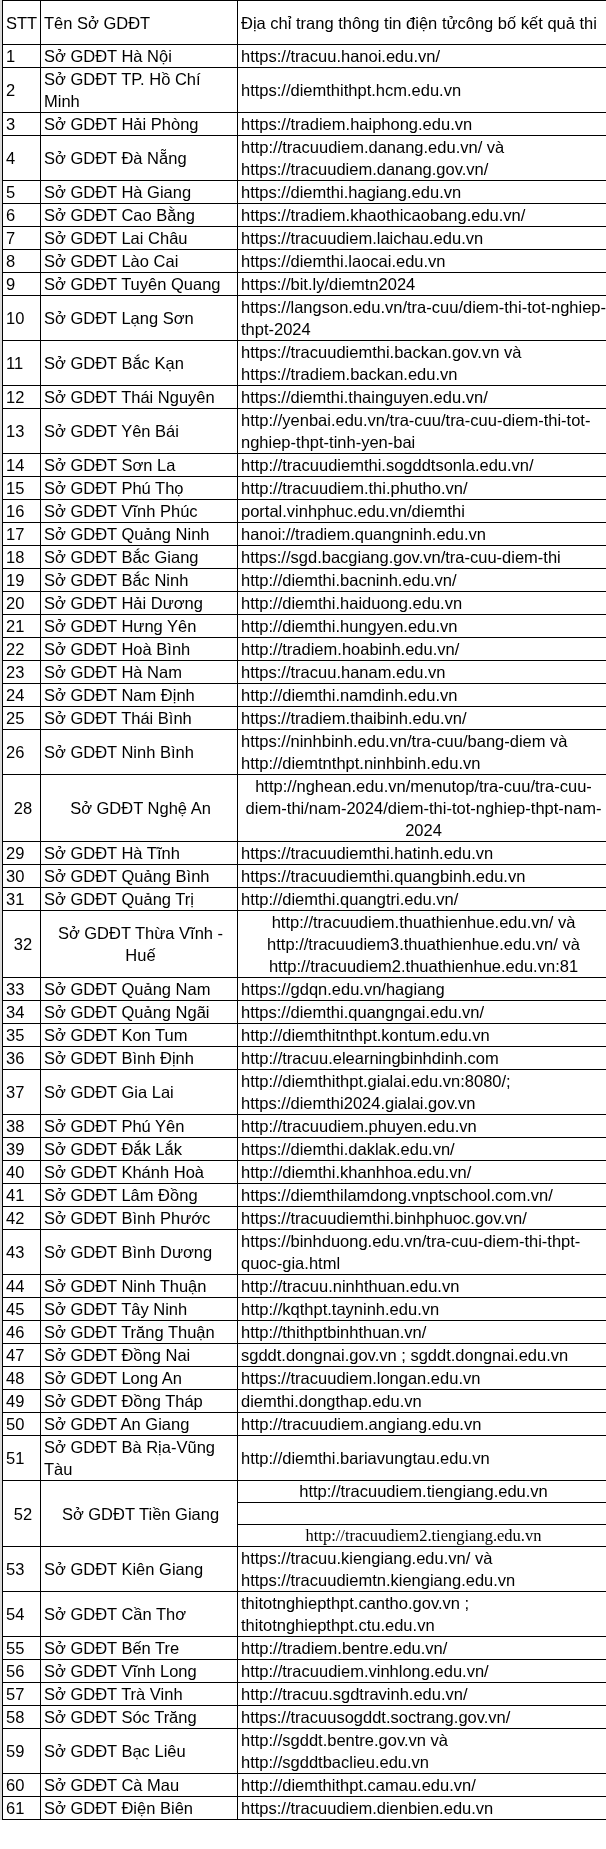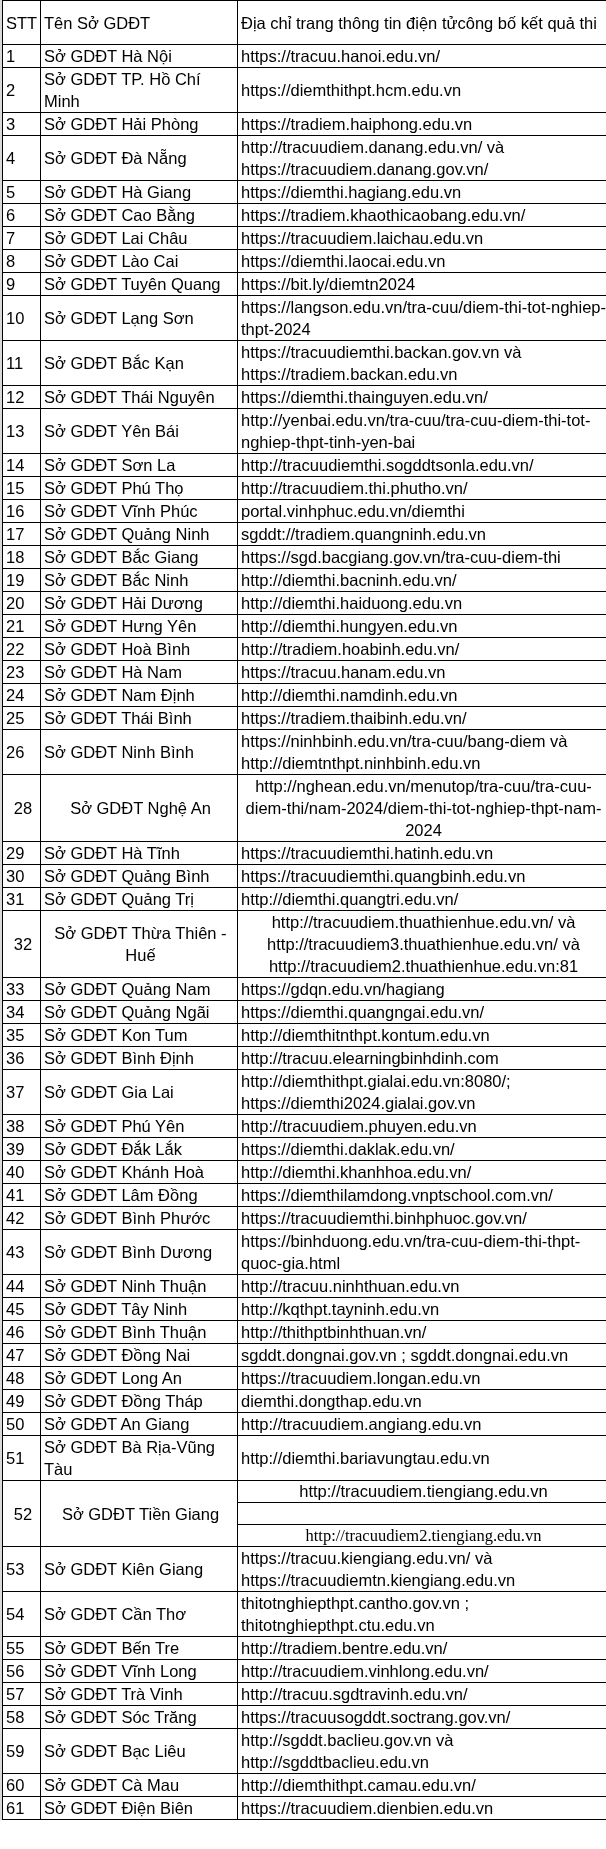--- a/index.html
+++ b/index.html
@@ -187,21 +187,21 @@
           <td>
             <span class="ln">portal.vinhphuc.edu.vn/diemthi</span>
           </td>
         </tr>
         <tr class="h1">
           <td>17</td>
           <td>
             <span class="ln">Sở GDĐT Quảng Ninh</span>
           </td>
           <td>
-            <span class="ln">sgddt://tradiem.quangninh.edu.vn</span>
+            <span class="ln">hanoi://tradiem.quangninh.edu.vn</span>
           </td>
         </tr>
         <tr class="h1">
           <td>18</td>
           <td>
             <span class="ln">Sở GDĐT Bắc Giang</span>
           </td>
           <td>
             <span class="ln">https://sgd.bacgiang.gov.vn/tra-cuu-diem-thi</span>
           </td>
@@ -313,21 +313,21 @@
           <td>
             <span class="ln">Sở GDĐT Quảng Trị</span>
           </td>
           <td>
             <span class="ln">http://diemthi.quangtri.edu.vn/</span>
           </td>
         </tr>
         <tr class="h3">
           <td>32</td>
           <td>
-            <span class="ln">Sở GDĐT Thừa Thiên -</span>
+            <span class="ln">Sở GDĐT Thừa Vĩnh -</span>
             <span class="ln">Huế</span>
           </td>
           <td>
             <span class="ln">http://tracuudiem.thuathienhue.edu.vn/ và</span>
             <span class="ln">http://tracuudiem3.thuathienhue.edu.vn/ và</span>
             <span class="ln">http://tracuudiem2.thuathienhue.edu.vn:81</span>
           </td>
         </tr>
         <tr class="h1">
           <td>33</td>
@@ -444,21 +444,21 @@
           <td>
             <span class="ln">Sở GDĐT Tây Ninh</span>
           </td>
           <td>
             <span class="ln">http://kqthpt.tayninh.edu.vn</span>
           </td>
         </tr>
         <tr class="h1">
           <td>46</td>
           <td>
-            <span class="ln">Sở GDĐT Bình Thuận</span>
+            <span class="ln">Sở GDĐT Trăng Thuận</span>
           </td>
           <td>
             <span class="ln">http://thithptbinhthuan.vn/</span>
           </td>
         </tr>
         <tr class="h1">
           <td>47</td>
           <td>
             <span class="ln">Sở GDĐT Đồng Nai</span>
           </td>
@@ -569,21 +569,21 @@
           <td>
             <span class="ln">https://tracuusogddt.soctrang.gov.vn/</span>
           </td>
         </tr>
         <tr class="h2">
           <td>59</td>
           <td>
             <span class="ln">Sở GDĐT Bạc Liêu</span>
           </td>
           <td>
-            <span class="ln">http://sgddt.baclieu.gov.vn và</span>
+            <span class="ln">http://sgddt.bentre.gov.vn và</span>
             <span class="ln">http://sgddtbaclieu.edu.vn</span>
           </td>
         </tr>
         <tr class="h1">
           <td>60</td>
           <td>
             <span class="ln">Sở GDĐT Cà Mau</span>
           </td>
           <td>
             <span class="ln">http://diemthithpt.camau.edu.vn/</span>

